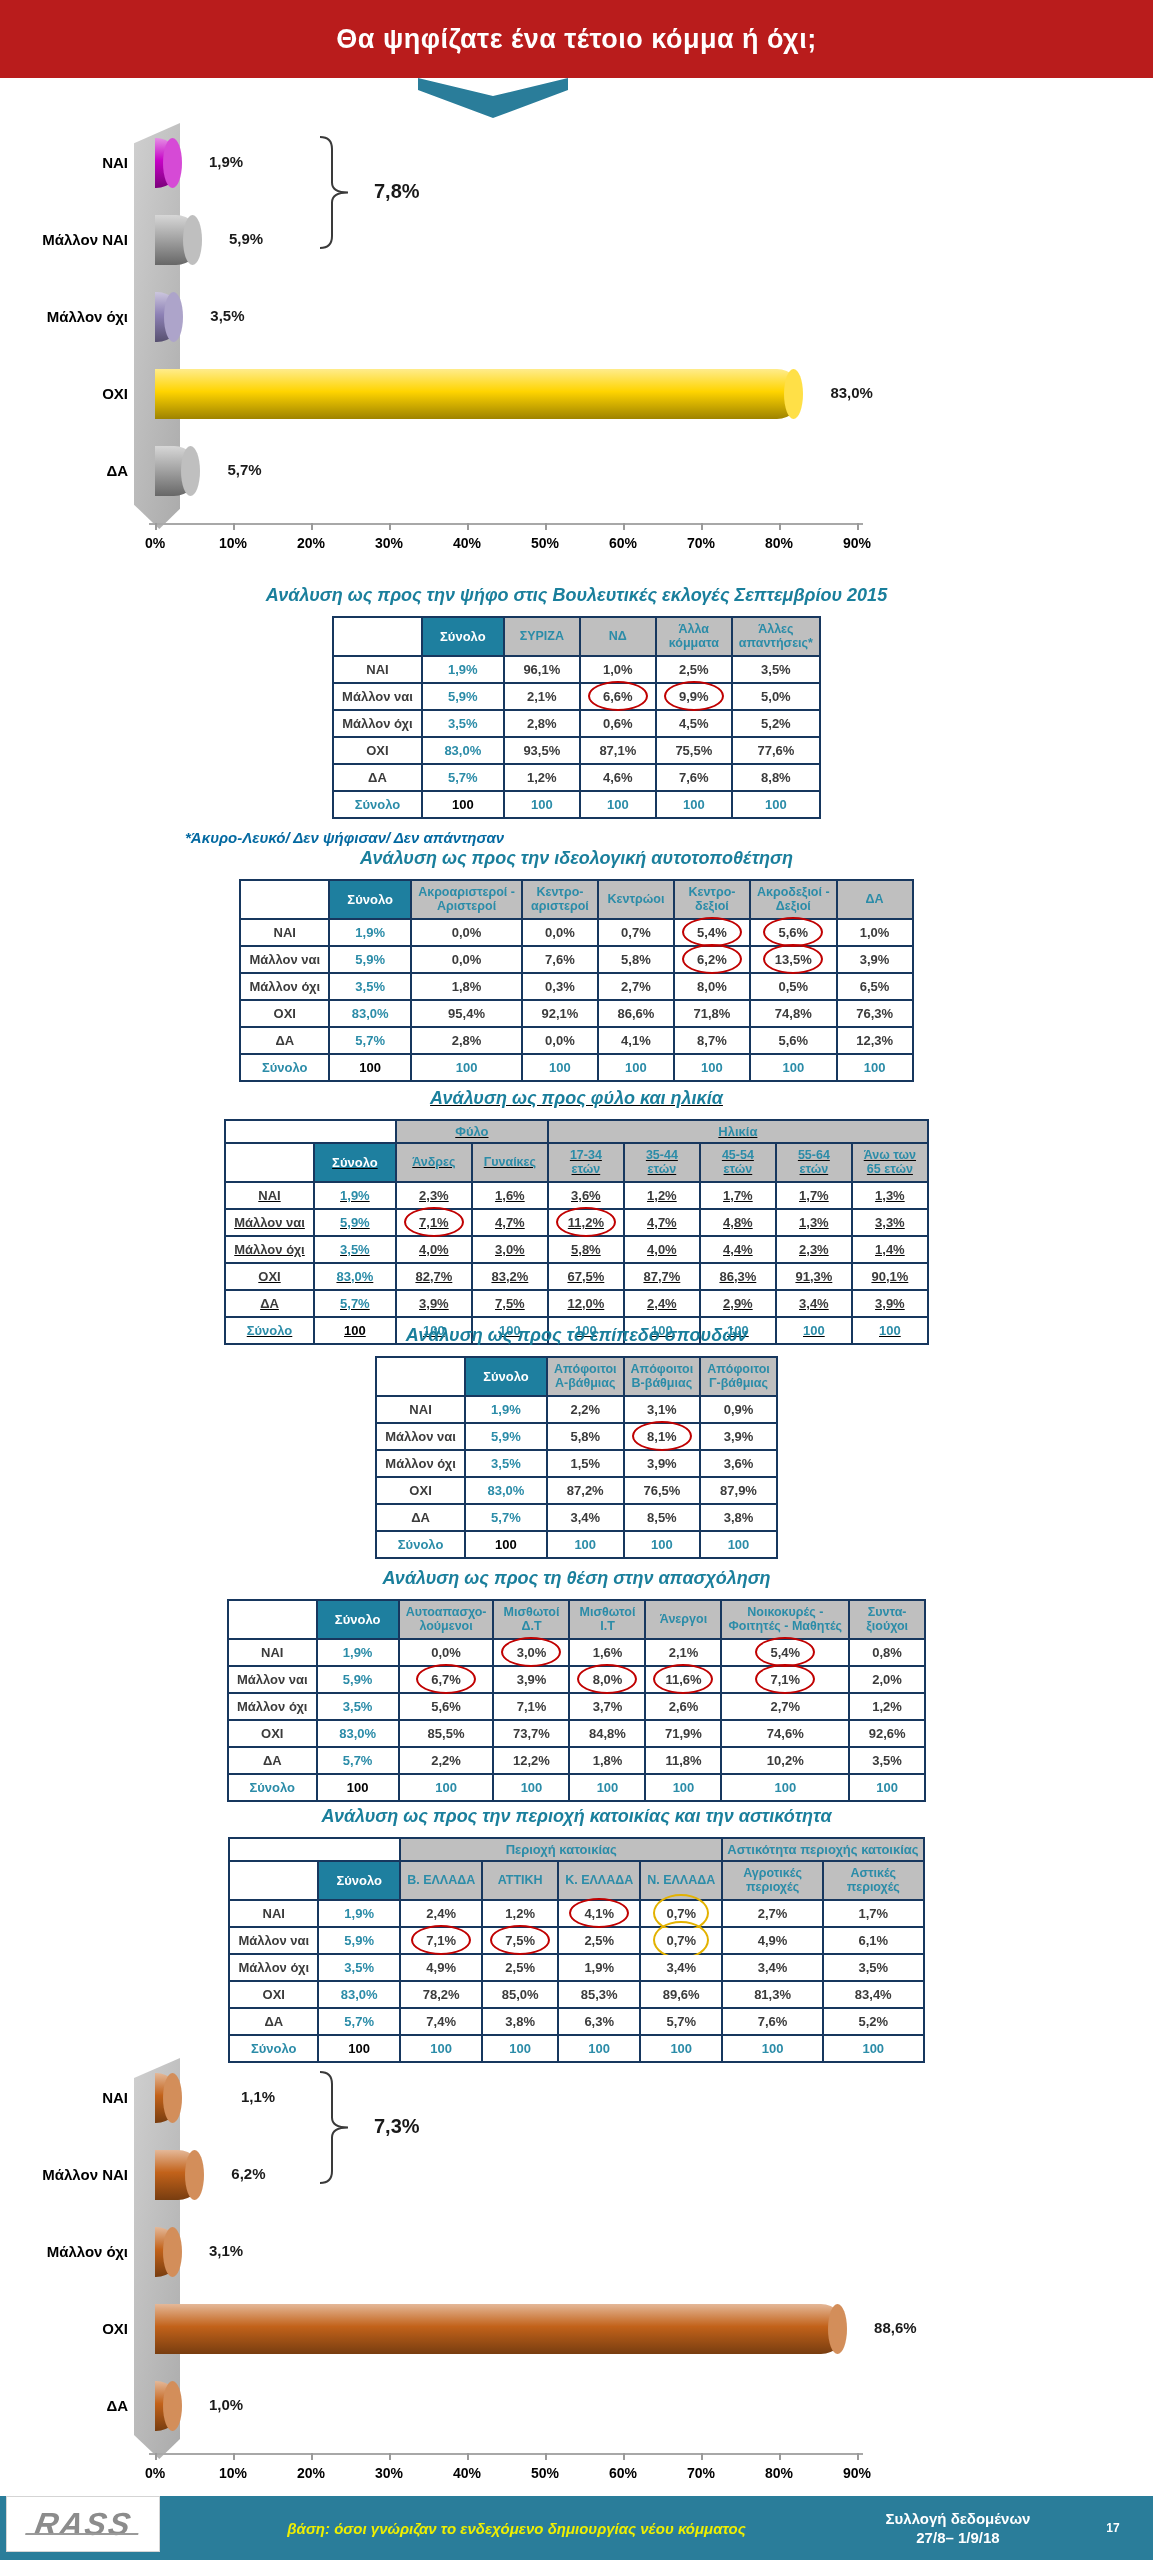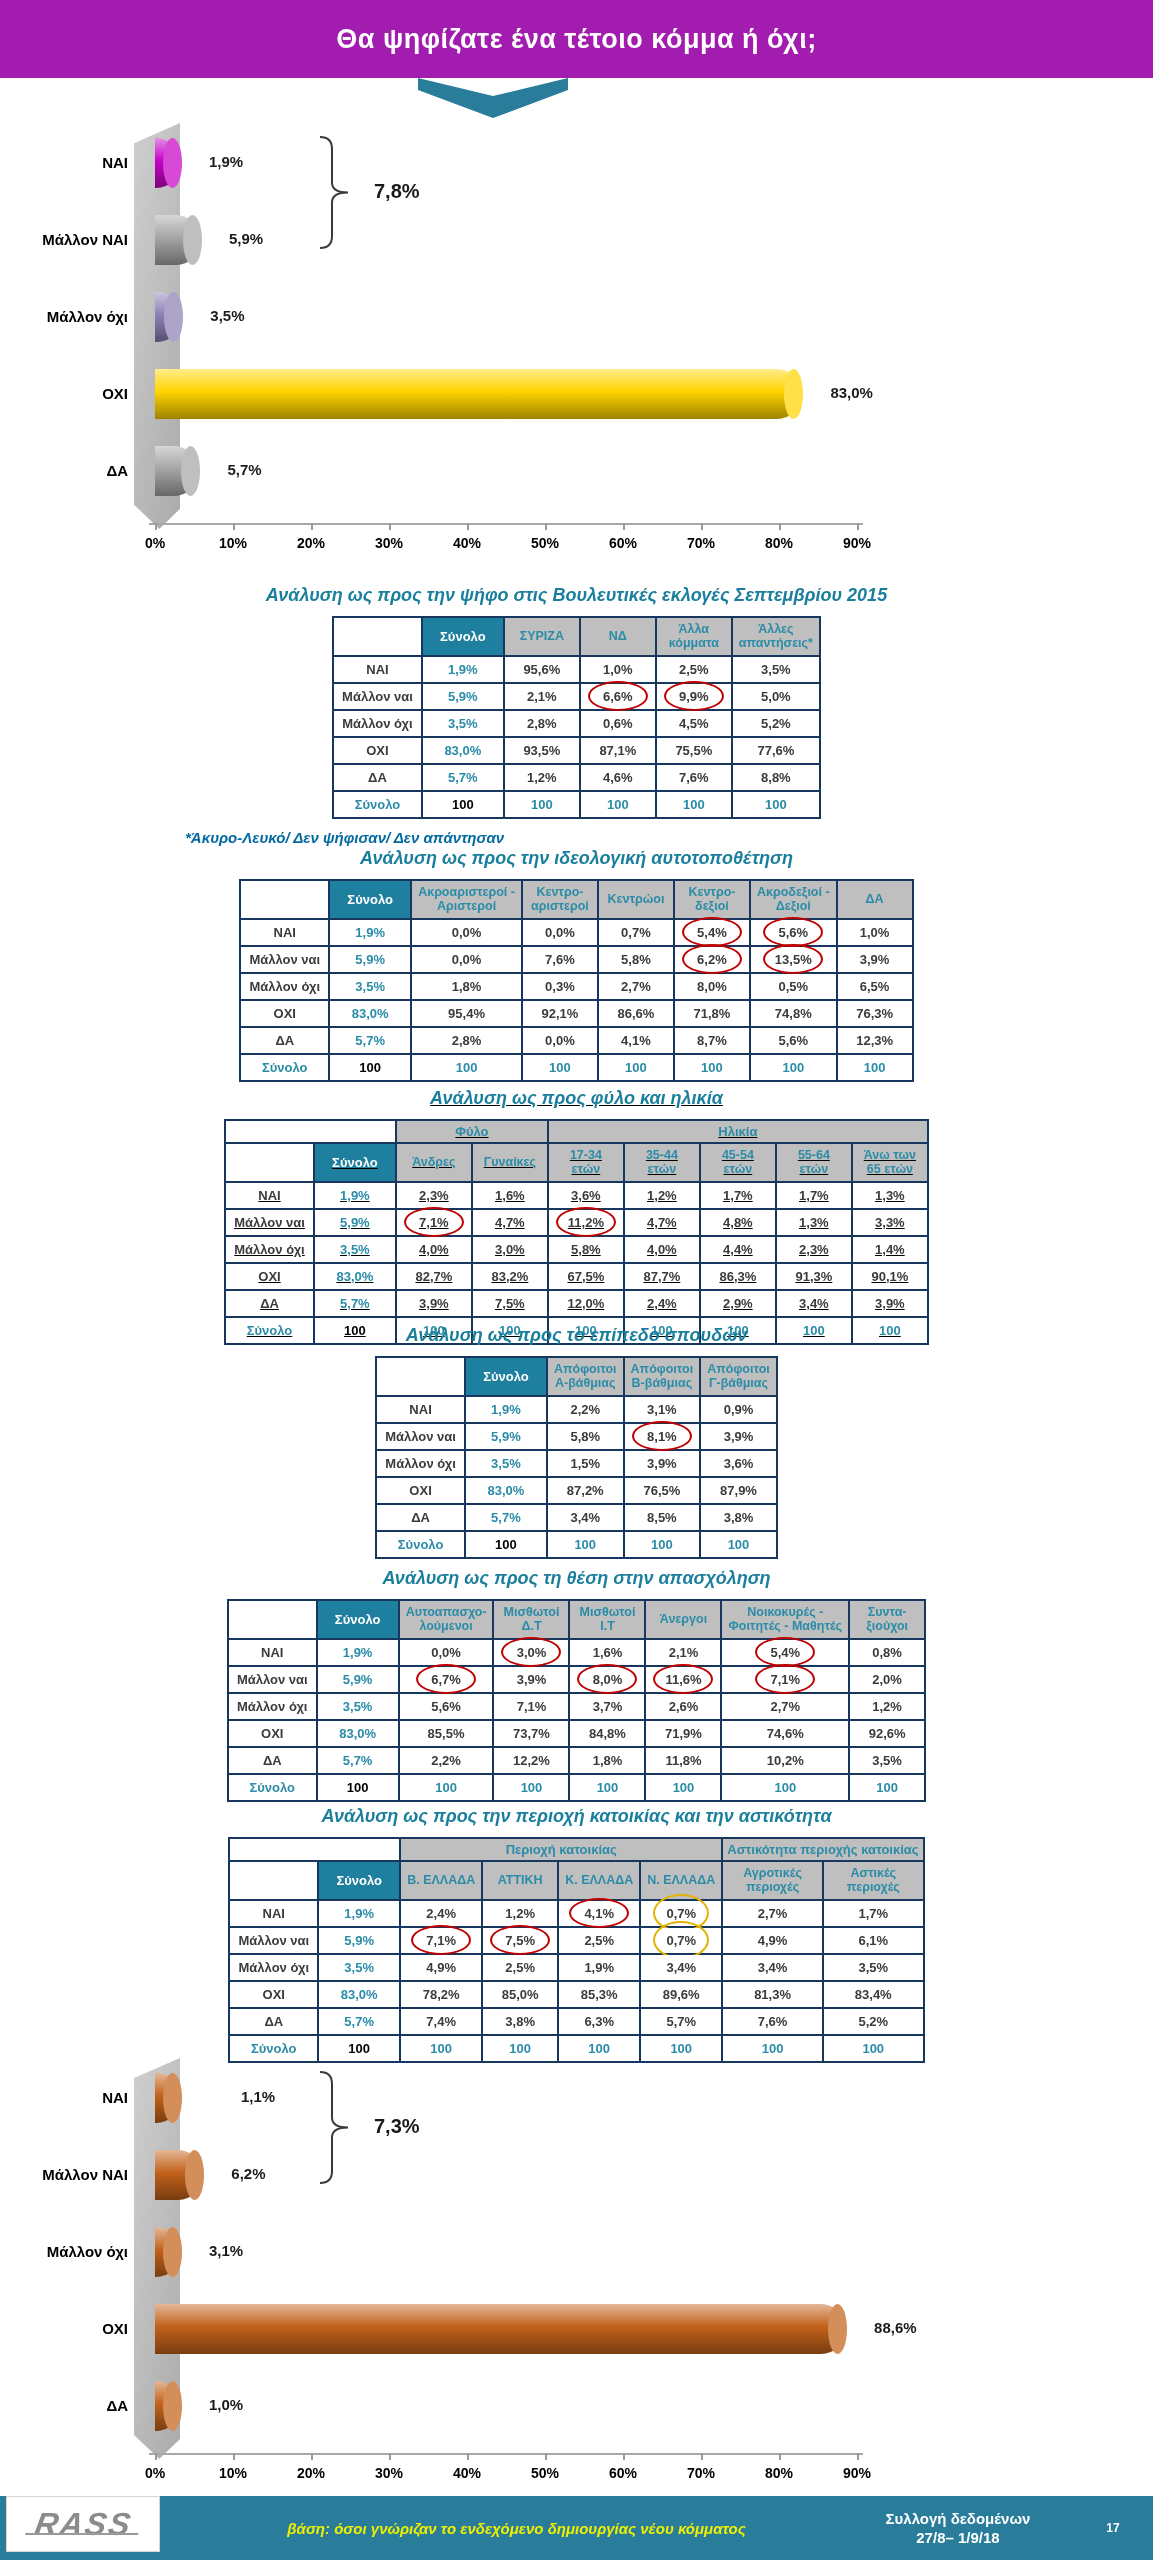--- a/index.html
+++ b/index.html
@@ -1,19 +1,19 @@
 <!DOCTYPE html>
 <html><head>
 <meta charset="utf-8">
 <style>
   html,body{margin:0;padding:0;background:#fff;}
   .page{position:relative;width:1153px;height:2560px;background:#fff;overflow:hidden;
         font-family:"Liberation Sans",sans-serif;}
   
-  .header{position:absolute;top:0;left:0;width:100%;height:78px;background:#a21caf;
+  .header{position:absolute;top:0;left:0;width:100%;height:78px;background:#b91c1c;
           display:flex;align-items:center;justify-content:center;}
   .header h1{margin:0;color:#fff;font-size:27px;font-weight:bold;letter-spacing:.5px;}
   .chevron{position:absolute;top:78px;left:418px;width:150px;height:40px;background:#2A7D9A;
            clip-path:polygon(0 0,50% 45%,100% 0,100% 30%,50% 100%,0 30%);}
   
   .chart{position:absolute;left:0;width:1153px;}
   #chart-top{top:88px;height:500px;}
   #chart-bottom{top:2048px;height:460px;}
   .wall{position:absolute;left:134px;width:46px;background:linear-gradient(100deg,#cfcfcf,#ababab);
         clip-path:polygon(100% 0,0 5%,0 94%,55% 100%,100% 95%);}
@@ -144,21 +144,21 @@
               <th class="col-head">Άλλα
 κόμματα</th>
               <th class="col-head">Άλλες
 απαντήσεις*</th>
             </tr>
           </thead>
           <tbody>
             <tr>
               <td class="row-label">ΝΑΙ</td>
               <td class="sum-col"><span>1,9%</span></td>
-              <td><span>95,6%</span></td>
+              <td><span>96,1%</span></td>
               <td><span>1,0%</span></td>
               <td><span>2,5%</span></td>
               <td><span>3,5%</span></td>
             </tr>
             <tr>
               <td class="row-label">Μάλλον ναι</td>
               <td class="sum-col"><span>5,9%</span></td>
               <td><span>2,1%</span></td>
               <td><span>6,6%</span><div class="ellipse red"></div></td>
               <td><span>9,9%</span><div class="ellipse red"></div></td>

